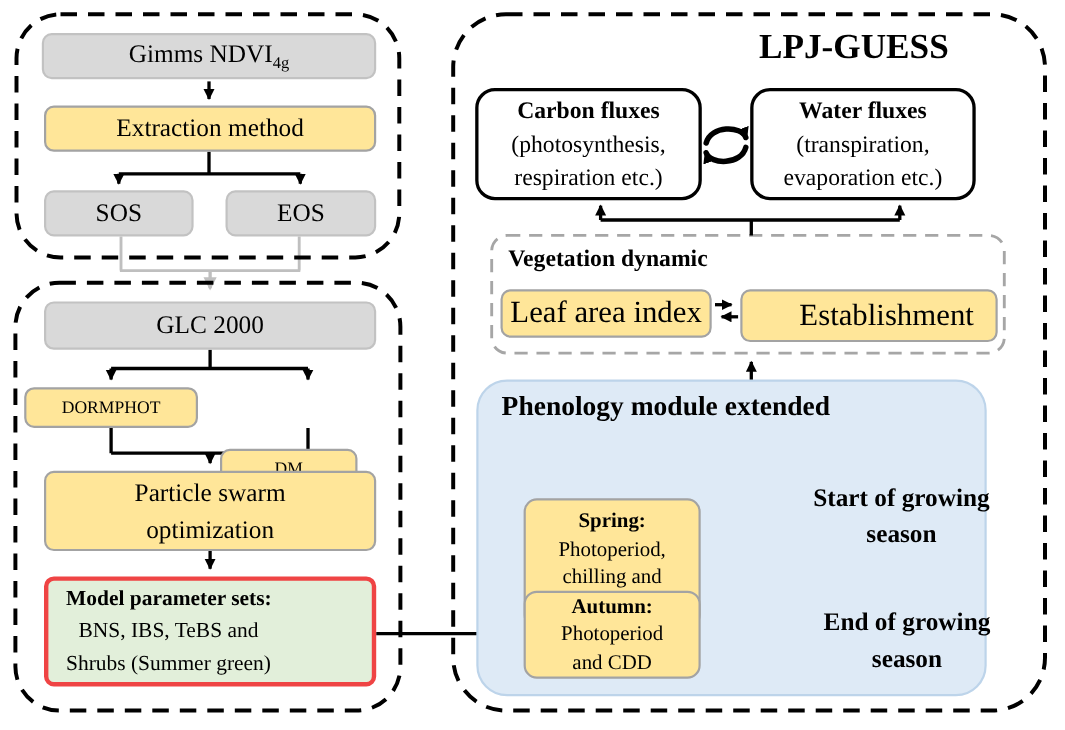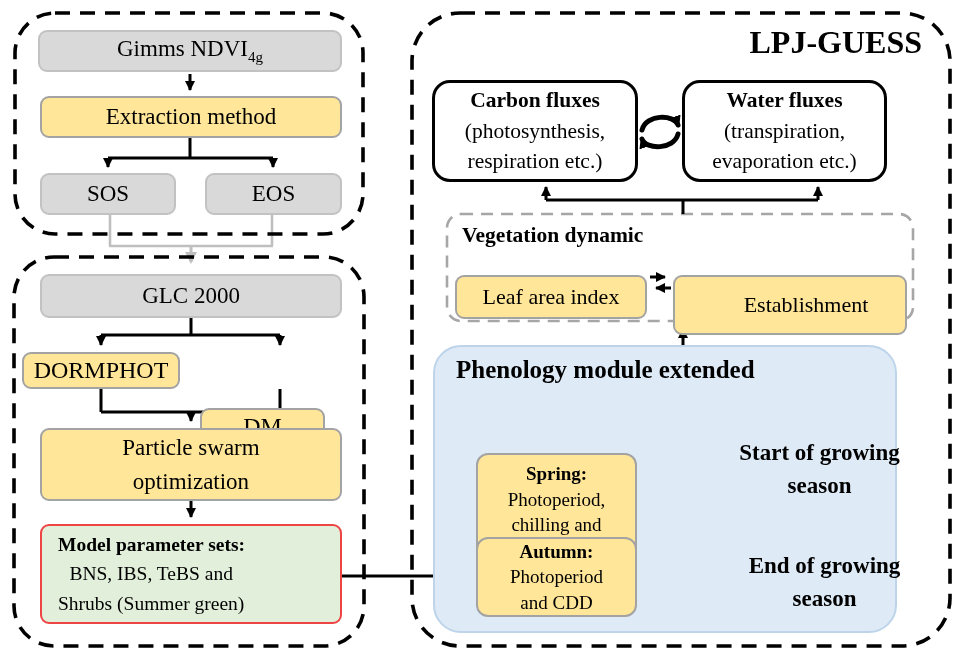--- a/index.html
+++ b/index.html
@@ -7,28 +7,28 @@
     position:relative;width:968px;height:664px;background:#ffffff;
     font-family:"Liberation Serif","DejaVu Serif",serif;color:#000;overflow:hidden;
   }
   #wires{position:absolute;left:0;top:0;width:968px;height:664px;}
   .box{
     position:absolute;box-sizing:border-box;display:flex;flex-direction:column;
     align-items:center;justify-content:center;text-align:center;border-radius:9px;
   }
   .gray{background:#D9D9D9;border:2px solid #C2C2C2;}
   .yellow{background:#FFE699;border:2px solid #a3a3a3;}
-  .green{background:#E2EFDA;border:2px solid #ef4444;}
+  .green{background:#E2EFDA;border:4px solid #ef4444;}
   .whitebox{background:#ffffff;border:3px solid #000000;border-radius:18px;}
   .bluepanel{background:#DEEAF6;border:2px solid #BDD4EA;border-radius:28px;}
   .pre{white-space:pre-line;text-align:center;}
   .f23{font-size:23px;}
-  .f22{font-size:22px;margin-top:12px;}
+  .f22{font-size:28px;}
   .f21{font-size:21.5px;line-height:1.42;}
-  .f20{font-size:24px;}
+  .f20{font-size:16px;}
   .f19{font-size:19px;line-height:1.34;}
   .bold{font-weight:bold;}
   sub{font-size:15px;}
   .label{position:absolute;}
   .lefttext{align-items:flex-start;text-align:left;}
 </style>
 </head>
 <body>
 
 <div id="stage">
@@ -129,41 +129,41 @@
     <span class="pre">Particle swarm
 optimization</span>
   </div>
 
   <div class="box green lefttext" style="left:40px;top:524px;width:302px;height:100px;padding-left:16px;font-size:19.5px;line-height:1.52;">
     <span class="bold">Model parameter sets:</span>
     <span class="pre">BNS, IBS, TeBS and
 Shrubs (Summer green)</span>
   </div>
 
-  <div class="label bold" style="left:690px;top:24px;width:232px;text-align:right;font-size:32px;">LPJ-GUESS</div>
+  <div class="label bold" style="left:690px;top:24px;width:232px;text-align:left;font-size:32px;">LPJ-GUESS</div>
 
   <div class="box whitebox f21" style="left:432px;top:80px;width:206px;height:102px;">
     <span class="bold">Carbon fluxes</span>
     <span class="pre">(photosynthesis,
 respiration etc.)</span>
   </div>
 
   <div class="box whitebox f21" style="left:682px;top:80px;width:205px;height:102px;">
     <span class="bold">Water fluxes</span>
     <span class="pre">(transpiration,
 evaporation etc.)</span>
   </div>
 
   <div class="label bold" style="left:462px;top:223px;font-size:21.5px;">Vegetation dynamic</div>
 
   <div class="box yellow f22" style="left:455px;top:263px;width:192px;height:44px;">
     <span>Leaf area index</span>
   </div>
 
-  <div class="box yellow f22" style="left:673px;top:263px;width:234px;height:60px;padding-left:32px;">
+  <div class="box yellow f22" style="left:673px;top:263px;width:234px;height:48px;padding-left:32px;">
     <span>Establishment</span>
   </div>
 
   <div class="box bluepanel" style="left:433px;top:345px;width:464px;height:288px;"></div>
 
   <div class="label bold" style="left:456px;top:356px;font-size:25px;">Phenology module extended</div>
 
   <div class="box yellow f19" style="left:476px;top:405px;width:161px;height:118px;border-radius:12px;margin-top:48px;">
     <span class="bold">Spring:</span>
     <span class="pre">Photoperiod,

